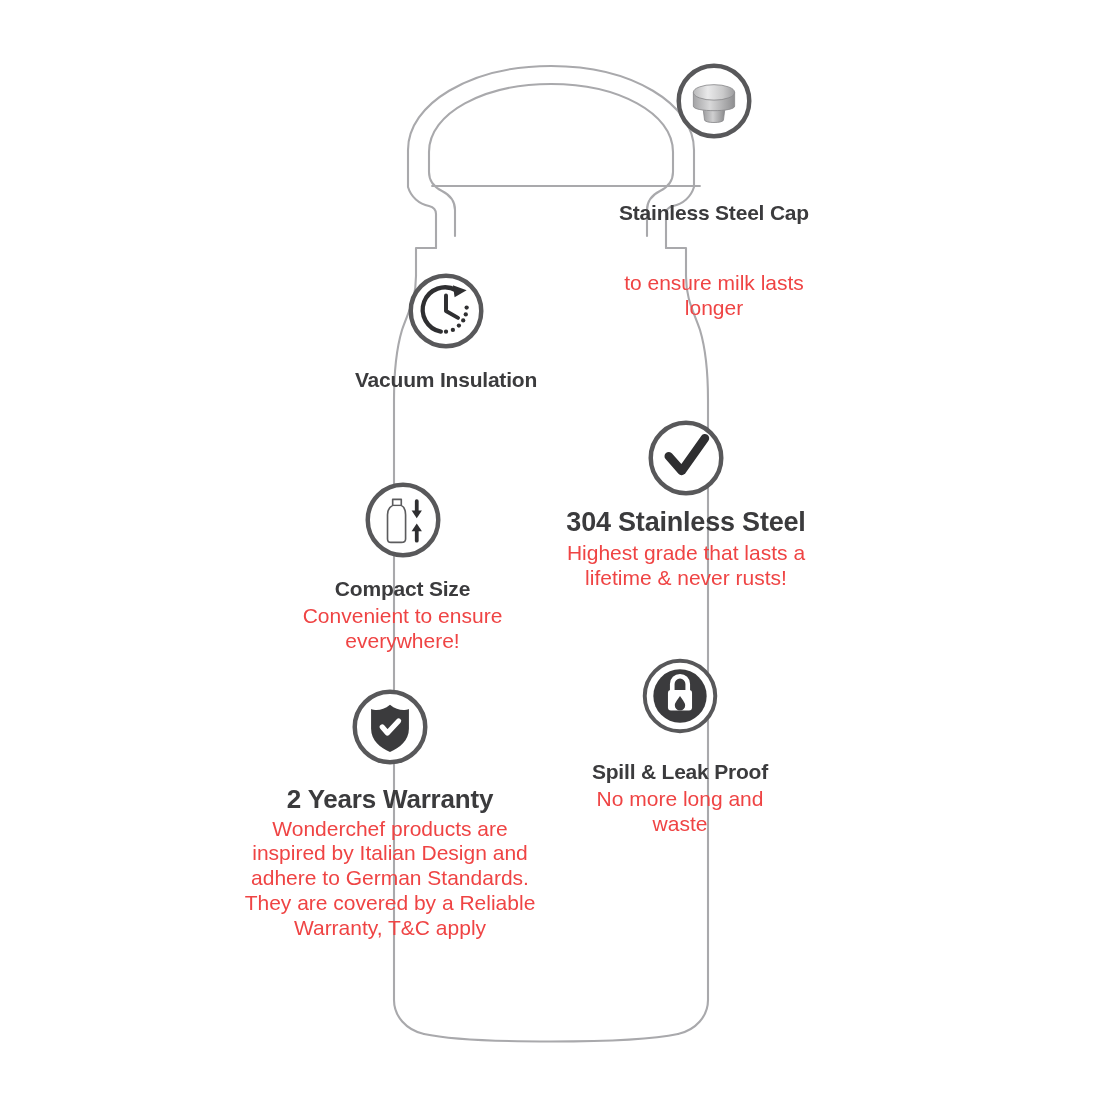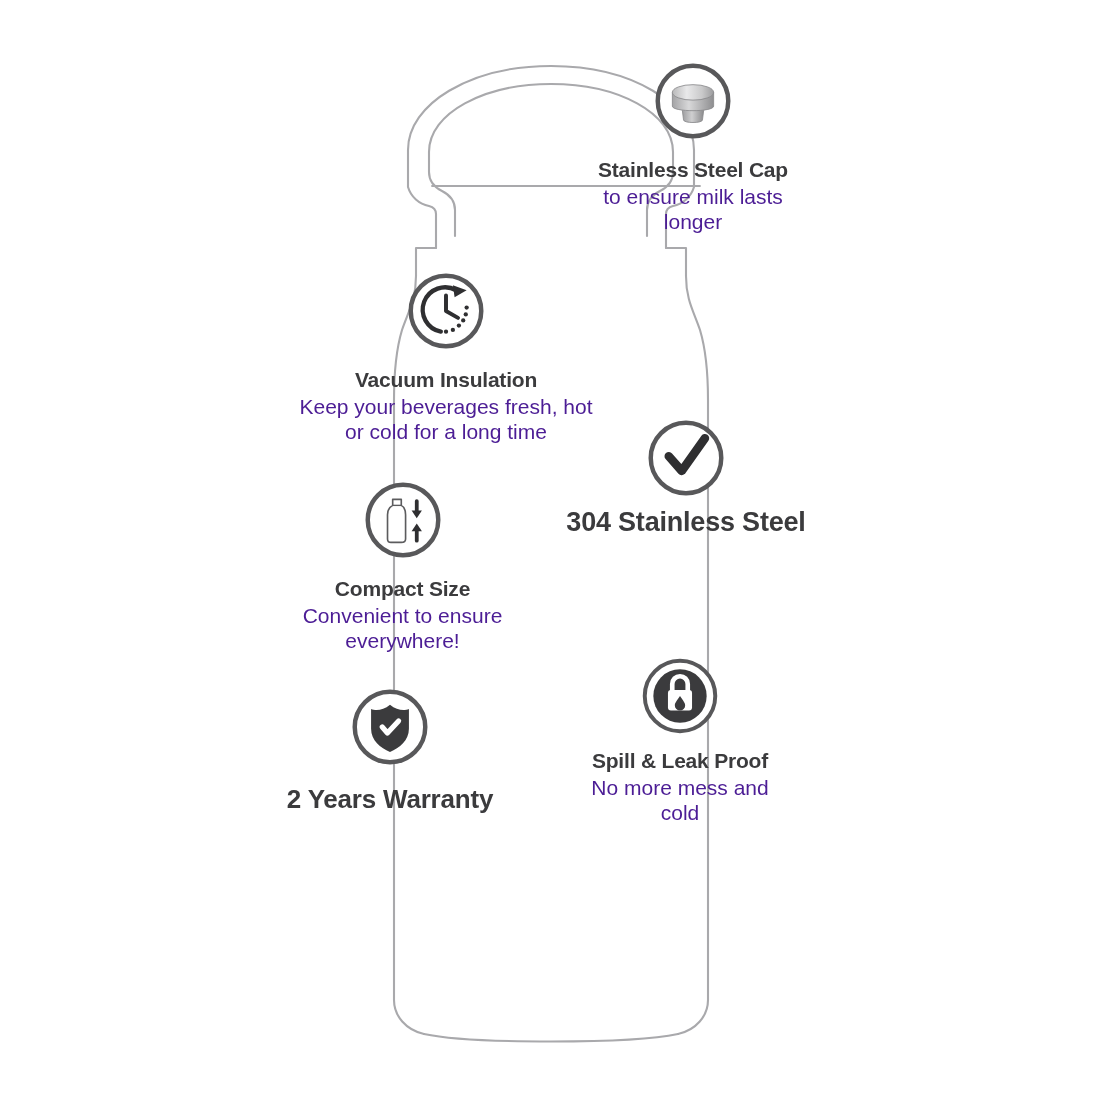--- a/index.html
+++ b/index.html
@@ -45,45 +45,45 @@
   }
   .callout .ftitle {
     font-weight: bold;
     color: #3b3b3d;
     letter-spacing: -0.2px;
     white-space: nowrap;
     line-height: 1.18;
     text-align: center;
   }
   .callout .fdesc {
-    color: #4c1d95;
+    color: #ef4444;
     line-height: 1.18;
     text-align: center;
     font-weight: normal;
   }
 
   
-  #cal-cap        { left: 568px; top: 58px;  width: 250px; }
+  #cal-cap        { left: 589px; top: 58px;  width: 250px; gap: 43px; }
   #cal-cap .ftitle{ font-size: 21px; margin-top: 8px; }
   #cal-cap .fdesc { font-size: 21px; width: 235px; margin-top: 2px; }
 
   #cal-vacuum        { left: 296px; top: 268px; width: 300px; }
   #cal-vacuum .ftitle{ font-size: 21px; margin-top: 8px; }
   #cal-vacuum .fdesc { font-size: 21px; width: 300px; margin-top: 2px; }
 
   #cal-steel        { left: 545px; top: 415px; width: 282px; }
   #cal-steel .ftitle{ font-size: 27px; }
   #cal-steel .fdesc { font-size: 21px; width: 282px; margin-top: 2px; }
 
   #cal-compact        { left: 280px; top: 477px; width: 245px; justify-content: center; }
   #cal-compact .ftitle{ font-size: 21px; margin-top: 8px; }
   #cal-compact .fdesc { font-size: 21px; width: 245px; margin-top: 2px; }
 
   #cal-spill        { left: 565px; top: 653px; width: 230px; }
-  #cal-spill .ftitle{ font-size: 21px; margin-top: 4px; }
+  #cal-spill .ftitle{ font-size: 21px; margin-top: 15px; }
   #cal-spill .fdesc { font-size: 21px; width: 215px; margin-top: 2px; }
 
   #cal-warranty        { left: 232px; top: 684px; width: 316px; }
   #cal-warranty .ftitle{ font-size: 26px; margin-top: 8px; }
   #cal-warranty .fdesc { font-size: 21px; width: 310px; margin-top: 2px; }
 </style>
 </head>
 <body>
 
 <div id="stage">
@@ -179,29 +179,29 @@
         <circle cx="65" cy="67" r="2.5"></circle>
         <circle cx="58" cy="72" r="2.5"></circle>
         <circle cx="50" cy="74" r="2.5"></circle>
       </g>
 
       <path d="M58,20 L74,26 L60,34 Z" fill="#2f2f31"></path>
 
       <path d="M50,32 L50,50 L64,58" fill="none" stroke="#2f2f31" stroke-width="4.6" stroke-linecap="round" stroke-linejoin="round"></path>
     </svg>
     <div class="ftitle">Vacuum Insulation</div>
-    <div class="fdesc">Keep your beverages fresh, hot or cold for a long time</div>
   </div>
 
   <div class="callout" id="cal-steel">
     <svg class="icon-holder" viewBox="0 0 100 100">
       <circle cx="50" cy="50" r="41" fill="#ffffff" stroke="#58585a" stroke-width="5.2"></circle>
       <path d="M30,48 L45,65 L72,27" fill="none" stroke="#2f2f31" stroke-width="10" stroke-linecap="round" stroke-linejoin="round"></path>
     </svg>
     <div class="ftitle">304 Stainless Steel</div>
+    <div class="fdesc">Highest grade that lasts a lifetime &amp; never rusts!</div>
   </div>
 
   <div class="callout" id="cal-compact">
     <svg class="icon-holder" viewBox="0 0 100 100">
       <circle cx="50" cy="50" r="41" fill="#ffffff" stroke="#58585a" stroke-width="5.2"></circle>
 
       <path d="M40,26 L48,26 L48,33 C52,35 53,39 53,44 L53,72 C53,75 51,76 48,76 L36,76 C33,76 32,75 32,72 L32,44 C32,39 34,35 38,33 L38,26 Z" fill="none" stroke="#5c5c5e" stroke-width="1.9" stroke-linejoin="round"></path>
       <path d="M38,33 L48,33" fill="none" stroke="#5c5c5e" stroke-width="1.6"></path>
 
       <path d="M66,28 L66,42" stroke="#2f2f31" stroke-width="4.4" stroke-linecap="round"></path>
@@ -219,25 +219,26 @@
       <circle cx="50" cy="50" r="41" fill="#ffffff" stroke="#58585a" stroke-width="4.6"></circle>
       <circle cx="50" cy="50" r="31" fill="#3b3b3d"></circle>
 
       <path d="M41,44 L41,36 A9,9 0 0 1 59,36 L59,44" fill="none" stroke="#ffffff" stroke-width="5.4" stroke-linecap="round"></path>
 
       <rect x="36" y="43" width="28" height="24" rx="3.5" fill="#ffffff"></rect>
 
       <path d="M50,50 C54,56 56,58 56,61 A6,6 0 1 1 44,61 C44,58 46,56 50,50 Z" fill="#3b3b3d"></path>
     </svg>
     <div class="ftitle">Spill &amp; Leak Proof</div>
-    <div class="fdesc">No more mess and cold</div>
+    <div class="fdesc">No more long and waste</div>
   </div>
 
   <div class="callout" id="cal-warranty">
     <svg class="icon-holder" viewBox="0 0 100 100">
       <circle cx="50" cy="50" r="41" fill="#ffffff" stroke="#58585a" stroke-width="5.2"></circle>
       <path d="M50,24 C58,31 67,31 72,29 L72,52 C72,66 61,74 50,79 C39,74 28,66 28,52 L28,29 C33,31 42,31 50,24 Z" fill="#3b3b3d"></path>
       <path d="M41,50 L47,57 L60,43" fill="none" stroke="#ffffff" stroke-width="6" stroke-linecap="round" stroke-linejoin="round"></path>
     </svg>
     <div class="ftitle">2 Years Warranty</div>
+    <div class="fdesc">Wonderchef products are inspired by Italian Design and adhere to German Standards. They are covered by a Reliable Warranty, T&amp;C apply</div>
   </div>
 
 </div>
 
 </body></html>

